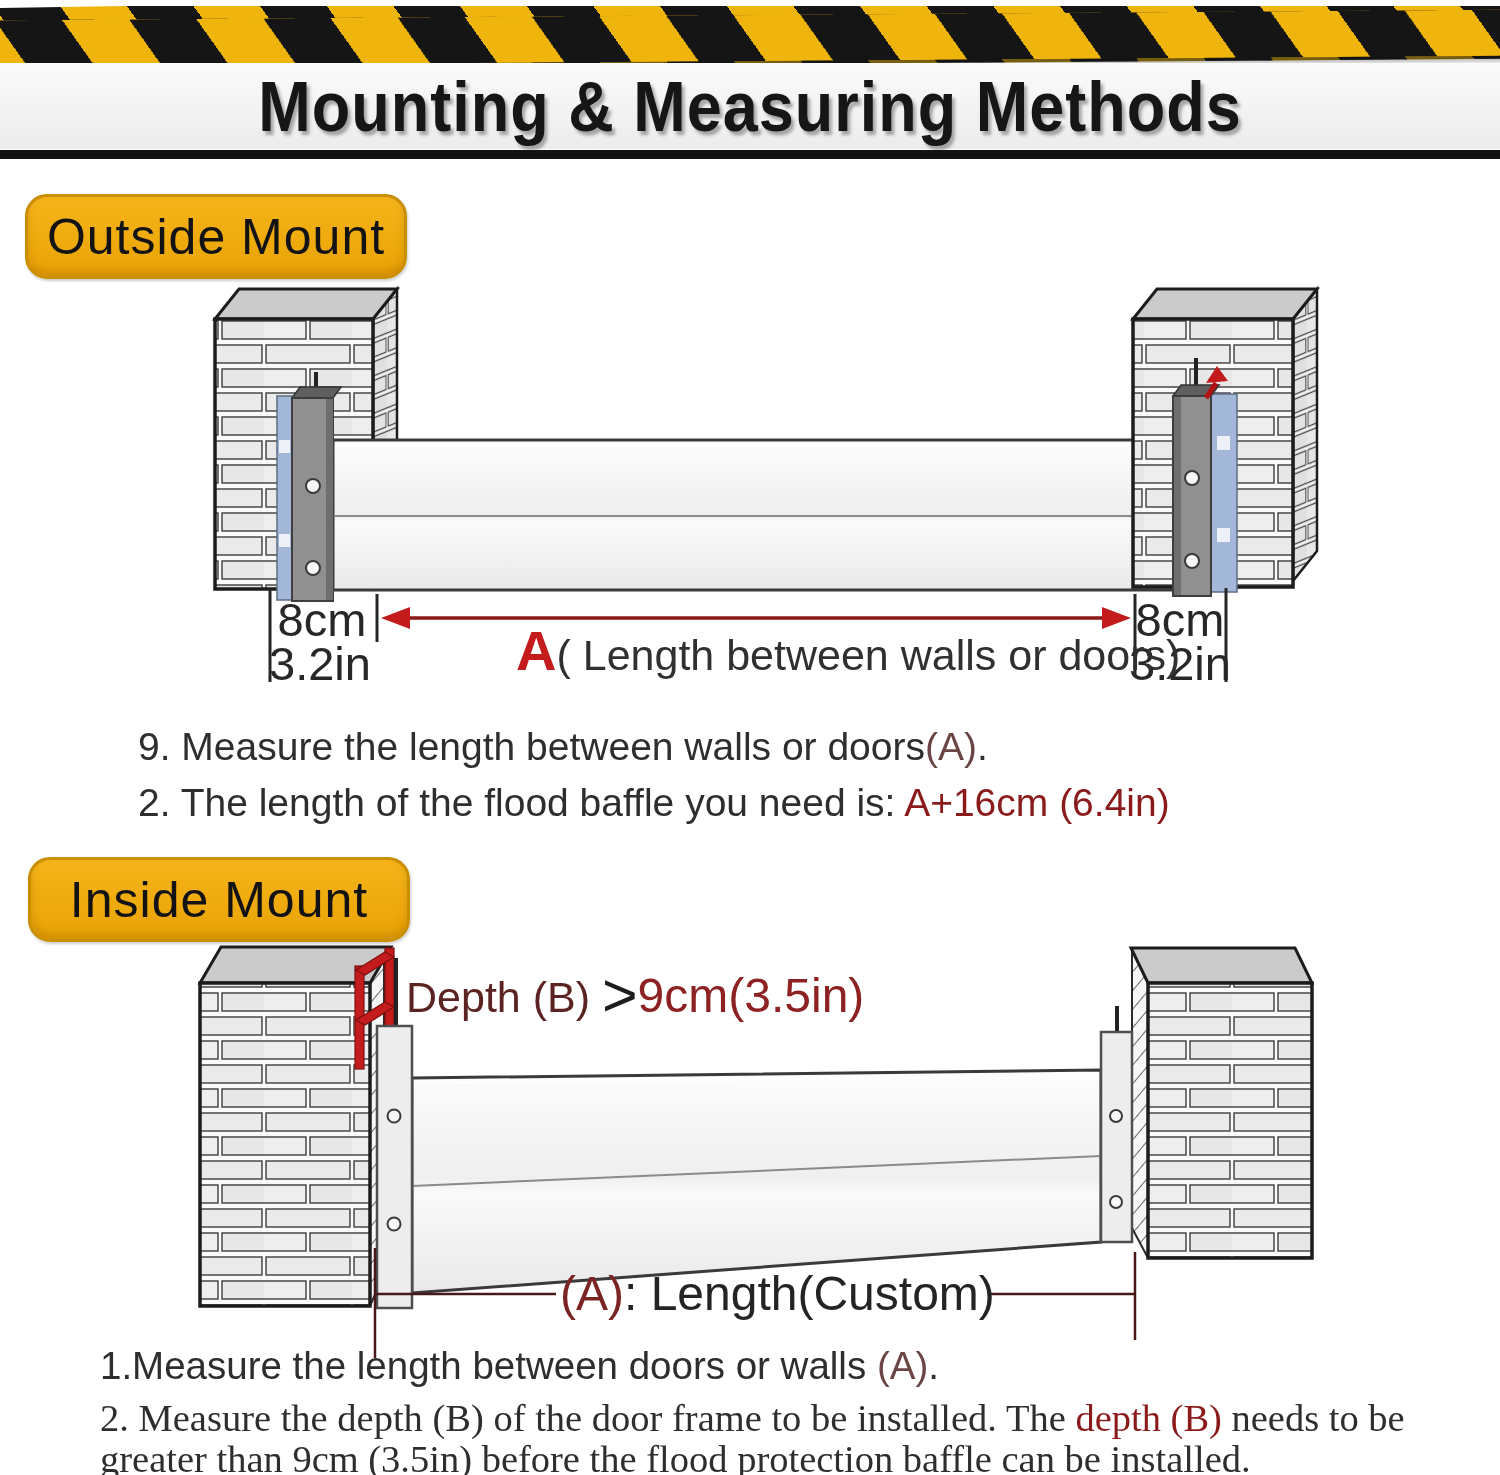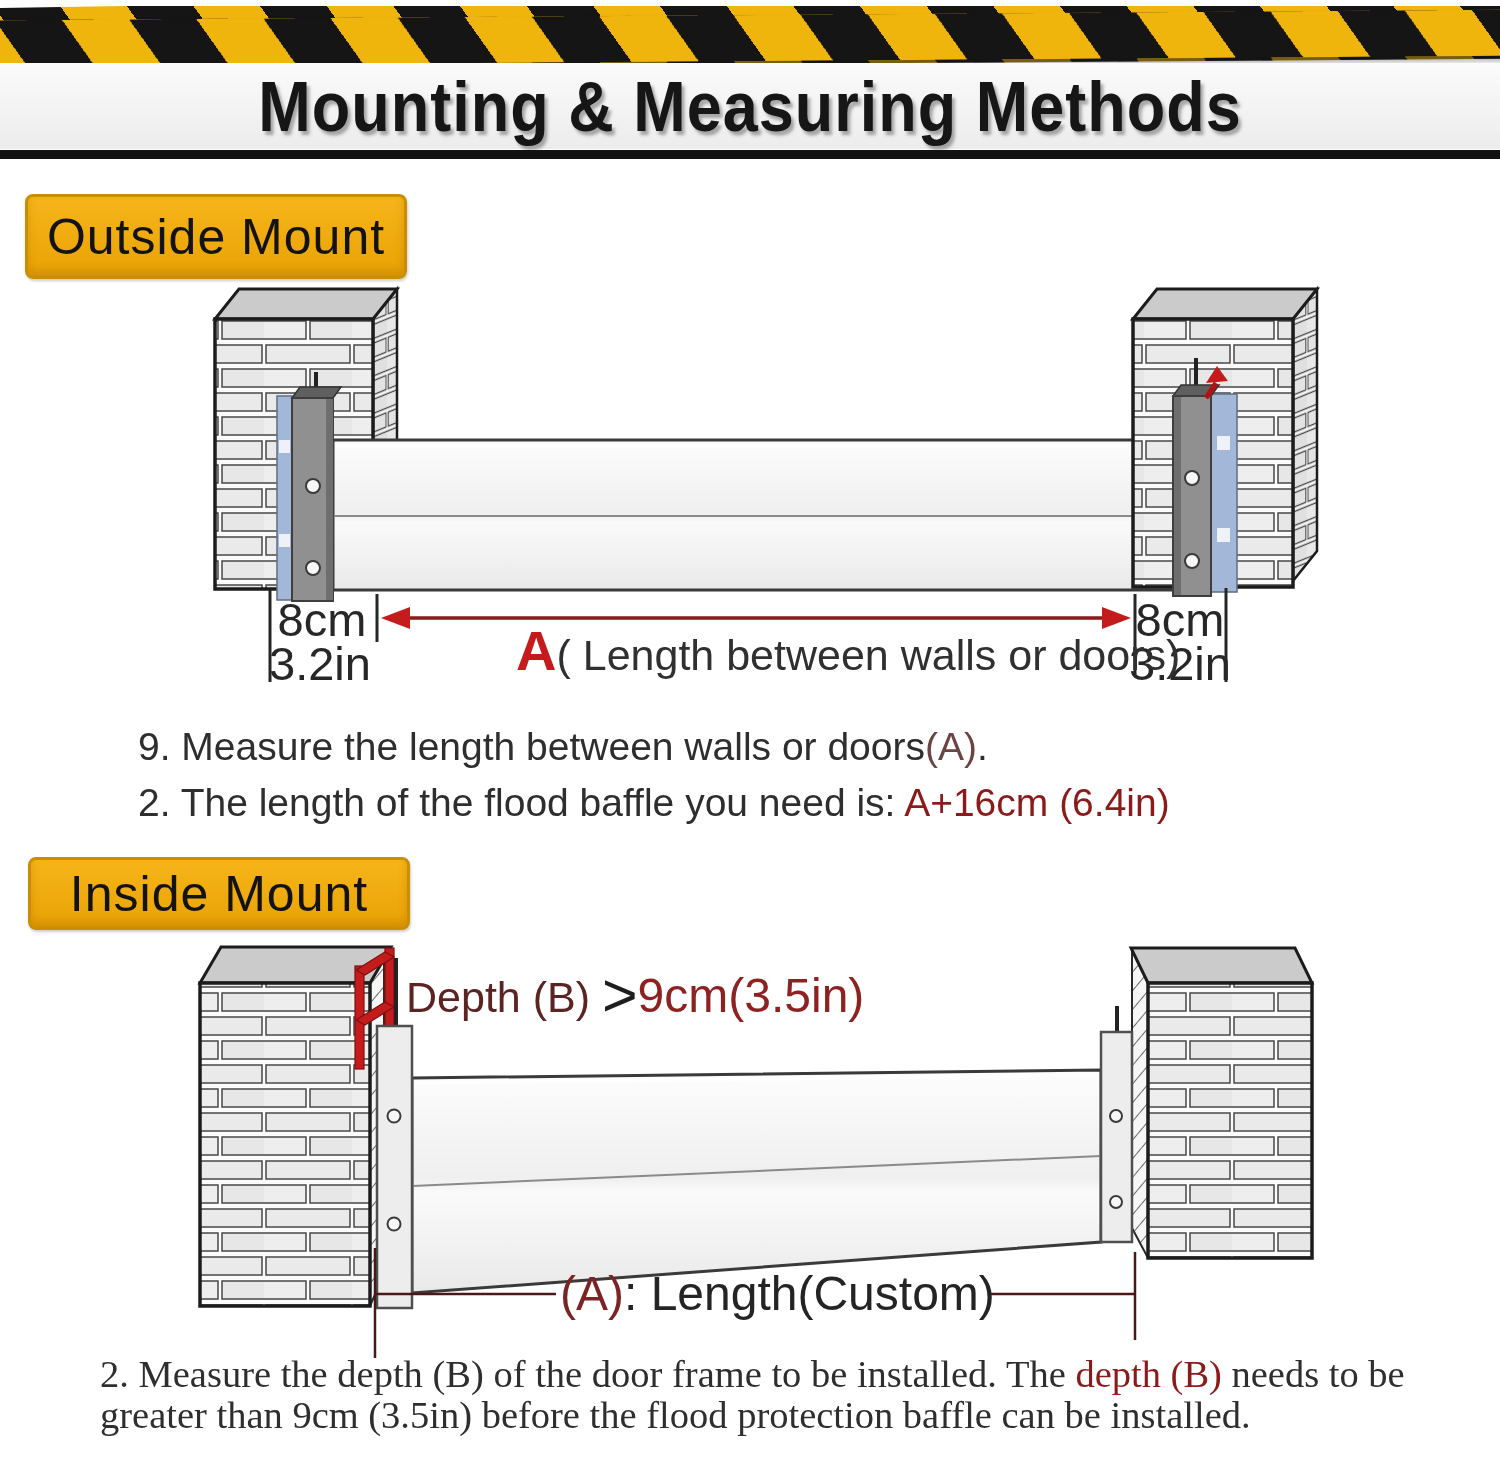--- a/index.html
+++ b/index.html
@@ -30,28 +30,28 @@
     display:flex;align-items:center;justify-content:center;
     font-size:63px;font-weight:700;letter-spacing:1px;color:#161616;
     transform:scaleY(1.12);transform-origin:center;
     text-shadow:3px 4px 3px rgba(70,70,70,.45);
     white-space:nowrap;
   }
   .header-rule{position:absolute;top:144px;left:0;width:1500px;height:9px;background:#121212;}
   
   .badge{
     position:absolute;box-sizing:border-box;
-    border-radius:8px;border:3px solid var(--badge-border);
+    border-radius:22px;border:3px solid var(--badge-border);
     background:linear-gradient(180deg,var(--badge-yellow-top),var(--badge-yellow-bottom));
     display:flex;align-items:center;justify-content:center;
     font-size:50px;color:#131313;letter-spacing:1px;
     box-shadow:inset 0 -5px 8px rgba(140,85,0,.25), 1px 2px 3px rgba(0,0,0,.2);
   }
   .badge-outside{left:25px;top:188px;width:382px;height:85px;}
-  .badge-inside{left:28px;top:851px;width:382px;height:73px;}
+  .badge-inside{left:28px;top:851px;width:382px;height:85px;}
   
   .diagram{position:absolute;left:0;width:1500px;}
   #diagram1{top:270px;height:432px;}
   #diagram2{top:930px;height:432px;}
   svg text{font-family:"Liberation Sans",sans-serif;}
   .tick{stroke:#262626;stroke-width:3;}
   .dim-line{stroke:var(--dim-line-red);stroke-width:3.5;}
   .dim-thin{stroke:#4a1818;stroke-width:2.5;}
   .screw{fill:#f7f7f7;stroke:#3a3a3a;stroke-width:2;}
   .seal{fill:var(--seal-blue);stroke:#5d6e85;stroke-width:1.5;}
@@ -246,16 +246,17 @@
     <g>
       <line class="dim-thin" x1="375" y1="1242" x2="375" y2="1352"></line>
       <line class="dim-thin" x1="1135" y1="1246" x2="1135" y2="1334"></line>
       <line class="dim-thin" x1="375" y1="1288" x2="556" y2="1288"></line>
       <line class="dim-thin" x1="988" y1="1288" x2="1135" y2="1288"></line>
       <text x="560" y="1304"><tspan class="len-a">(A)</tspan><tspan class="len-rest">: Length(Custom)</tspan></text>
     </g>
   </svg>
 
   <div class="steps steps-inside">
+    <div class="step-line"><span>1.Measure the length between doors or walls </span><span class="hl-subtle">(A)</span><span>.</span></div>
     <div class="step-para"><span>2. Measure the depth (B) of the door frame to be installed. The </span><span class="hl-red">depth (B)</span><span> needs to be greater than 9cm (3.5in) before the flood protection baffle can be installed.</span></div>
   </div>
 
 </div>
 
 </body></html>

